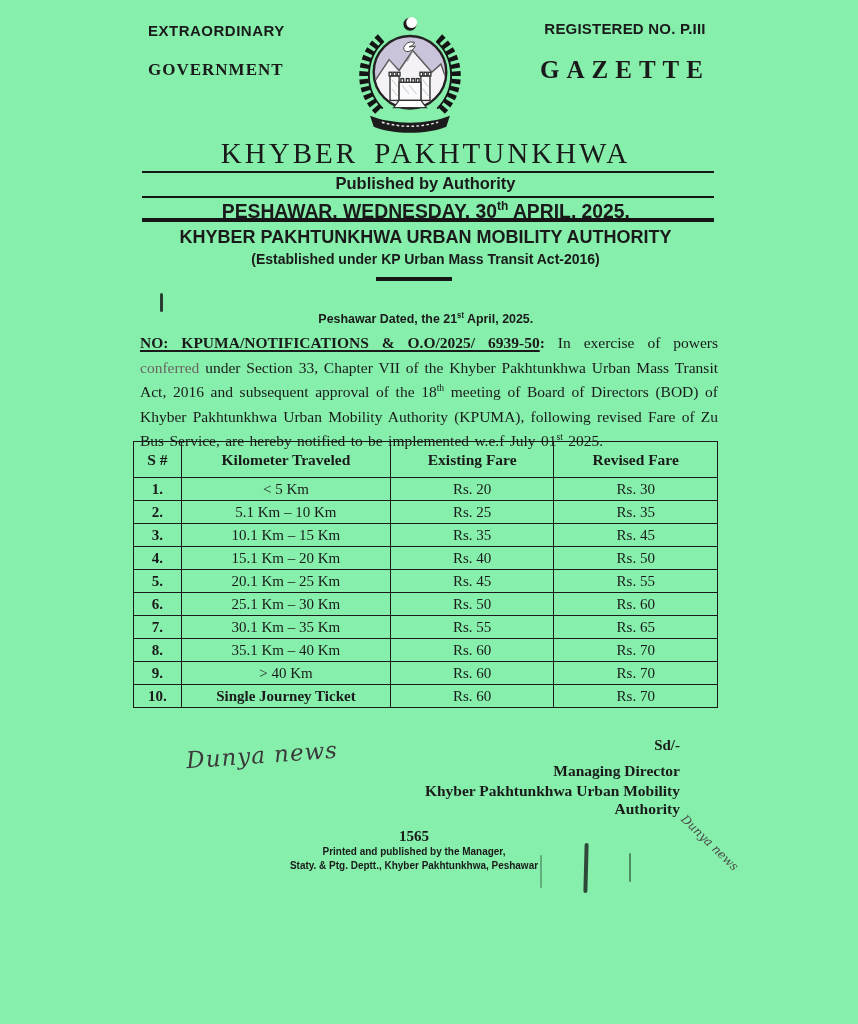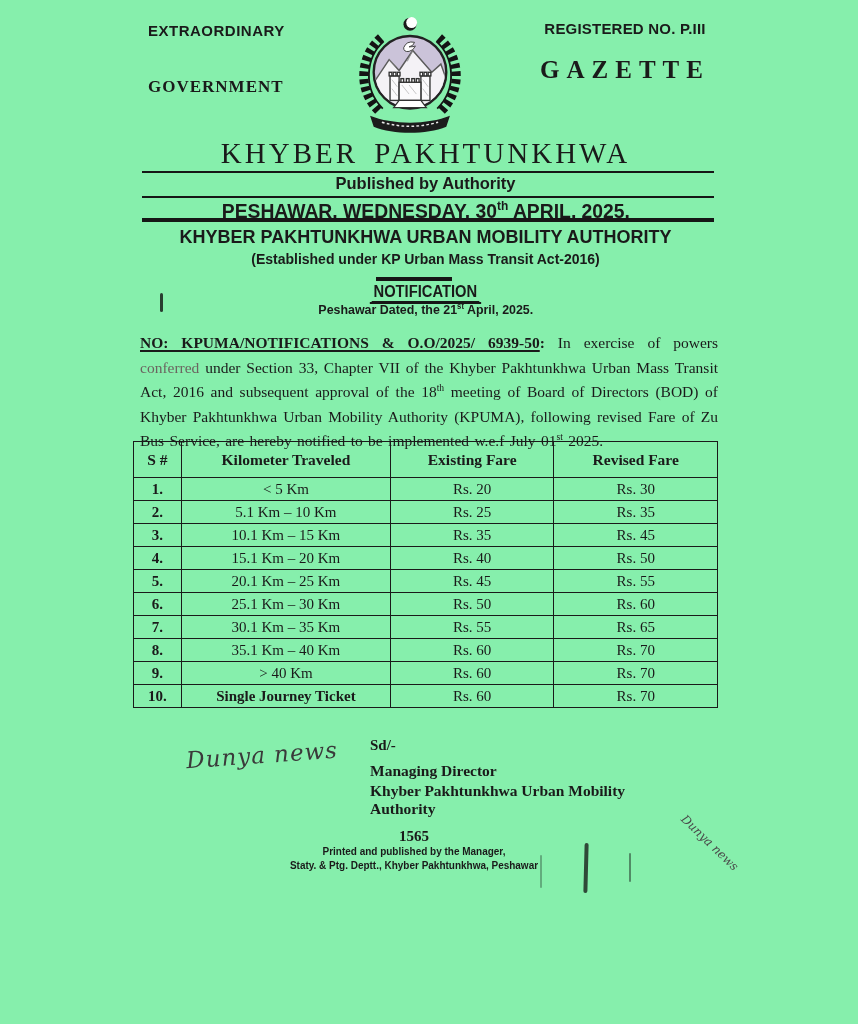--- a/index.html
+++ b/index.html
@@ -8,42 +8,42 @@
     position:relative; width:858px; height:1024px; margin:0 auto;
     background:#86efac; color:#1a1a1a; overflow:hidden;
   }
   .sans { font-family:"Liberation Sans", sans-serif; }
   .serif { font-family:"Liberation Serif", serif; }
   .cond { display:inline-block; transform:scaleX(.92); transform-origin:center; }
 
   
   .mast-left { position:absolute; left:148px; top:22px; }
   .mast-extra { font-weight:bold; font-size:15px; letter-spacing:.5px; }
-  .mast-gov { font-weight:bold; font-size:17px; letter-spacing:1px; margin-top:38px; }
+  .mast-gov { font-weight:bold; font-size:17px; letter-spacing:1px; margin-top:21px; }
   .mast-right { position:absolute; left:540px; top:20px; width:170px; text-align:center; }
   .mast-reg { font-weight:bold; font-size:15px; letter-spacing:.2px; }
   .mast-gaz { font-weight:bold; font-size:25px; letter-spacing:7px; margin-top:19px; }
   .emblem { position:absolute; left:351px; top:10px; width:118px; height:130px; }
 
   
   .content-band { position:absolute; left:133px; width:585px; text-align:center; }
   .gazette-title { top:137px; font-weight:normal; font-size:29px; letter-spacing:3px; word-spacing:6px; }
   .rule { position:absolute; left:142px; width:572px; background:#161616; }
   .rule-1 { top:171px; height:2px; }
   .rule-2 { top:196px; height:2px; }
   .rule-3 { top:218px; height:4px; }
   .published { top:174px; font-weight:bold; font-size:16.5px; }
   .dateline { top:199px; font-weight:bold; font-size:21px; }
   .authority-heading { top:227px; font-weight:bold; font-size:18px; }
   .established { top:251px; font-weight:bold; font-size:14px; }
 
   .notif-bar { position:absolute; left:376px; top:277px; width:76px; height:3.5px; background:#161616; }
   .notif-label { top:283px; font-weight:bold; font-size:16px; }
   .notif-label span { border-bottom:2.5px solid #161616; padding:0 2px 1px; }
-  .notif-date { top:302px; font-weight:bold; font-size:13.5px; }
+  .notif-date { top:311px; font-weight:bold; font-size:13.5px; }
   sup { font-size:62%; vertical-align:super; line-height:0; }
 
   
   .body-par {
     position:absolute; left:140px; top:331px; width:578px;
     font-size:15.5px; line-height:24.5px; text-align:justify; word-spacing:1.5px;
   }
   .body-ref { font-weight:bold; text-decoration:underline; text-decoration-thickness:1.5px; text-underline-offset:2px; }
   .faded { color:#6b6460; }
 
@@ -51,21 +51,21 @@
   .fare-table { position:absolute; left:133px; top:441px; width:585px; border-collapse:collapse; }
   .fare-table th, .fare-table td {
     border:1.6px solid #1a1a1a; text-align:center; vertical-align:middle;
     font-size:15px; padding:0 4px;
   }
   .fare-table th { height:36px; font-size:15.5px; font-weight:bold; }
   .fare-table td { height:23px; }
   .fare-table .bold { font-weight:bold; }
 
   
-  .sig-block { position:absolute; left:370px; top:737px; width:310px; text-align:left; font-weight:bold; }
+  .sig-block { position:absolute; left:370px; top:737px; width:310px; text-align:right; font-weight:bold; }
   .sig-sd { font-size:15px; }
   .sig-title { font-size:15.5px; margin-top:8px; }
   .sig-org { font-size:15.5px; margin-top:2px; }
 
   
   .footer-block { position:absolute; left:264px; top:828px; width:300px; text-align:center; }
   .footer-num { font-weight:bold; font-size:15px; }
   .footer-line { font-family:"Liberation Sans", sans-serif; font-weight:bold; font-size:10.5px; line-height:13.5px; transform:scaleX(.95); }
 
   
@@ -152,21 +152,20 @@
   <div class="rule rule-1"></div>
   <div class="content-band published sans">Published by Authority</div>
   <div class="rule rule-2"></div>
   <div class="content-band dateline sans"><span class="cond"><span>PESHAWAR, WEDNESDAY, 30</span><sup>th</sup><span> APRIL, 2025.</span></span></div>
   <div class="rule rule-3"></div>
 
   <div class="content-band authority-heading sans">KHYBER PAKHTUNKHWA URBAN MOBILITY AUTHORITY</div>
   <div class="content-band established sans">(Established under KP Urban Mass Transit Act-2016)</div>
 
   <div class="notif-bar"></div>
-  <div class="content-band notif-label sans"><span class="cond"><span>NOTIFICATION</span></span></div>
   <div class="content-band notif-date sans"><span class="cond"><span>Peshawar Dated, the 21</span><sup>st</sup><span> April, 2025.</span></span></div>
 
   <p class="body-par"><span class="body-ref">NO: KPUMA/NOTIFICATIONS &amp; O.O/2025/ 6939-50</span><b>: </b><span>In exercise of powers </span><span class="faded">conferred</span><span> under Section 33, Chapter VII of the Khyber Pakhtunkhwa Urban Mass Transit Act, 2016 and subsequent approval of the 18</span><sup>th</sup><span> meeting of Board of Directors (BOD) of Khyber Pakhtunkhwa Urban Mobility Authority (KPUMA), following revised Fare of Zu Bus Service, are hereby notified to be implemented w.e.f July 01</span><sup>st</sup><span> 2025.</span></p>
 
   <table class="fare-table">
     <colgroup>
         <col style="width:8.2%">
         <col style="width:35.8%">
         <col style="width:28%">
         <col style="width:28%">

